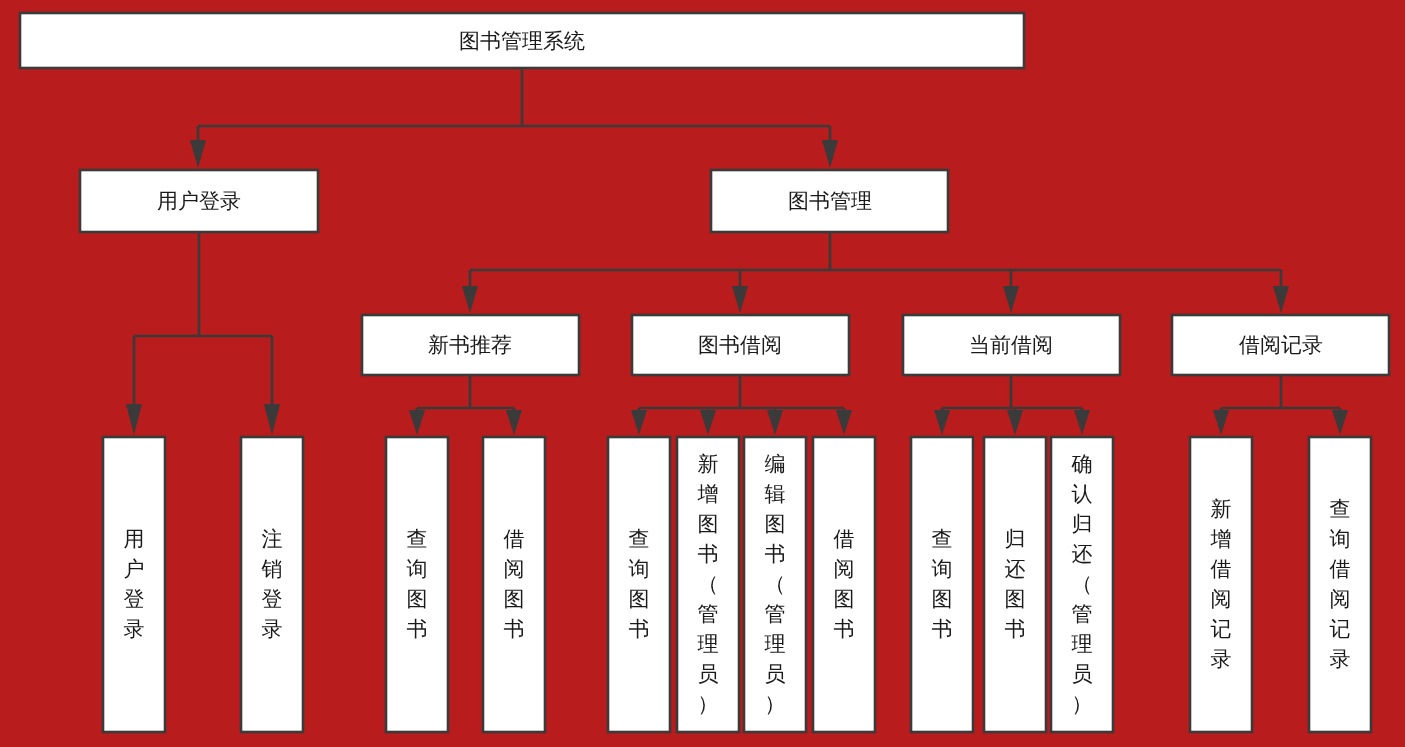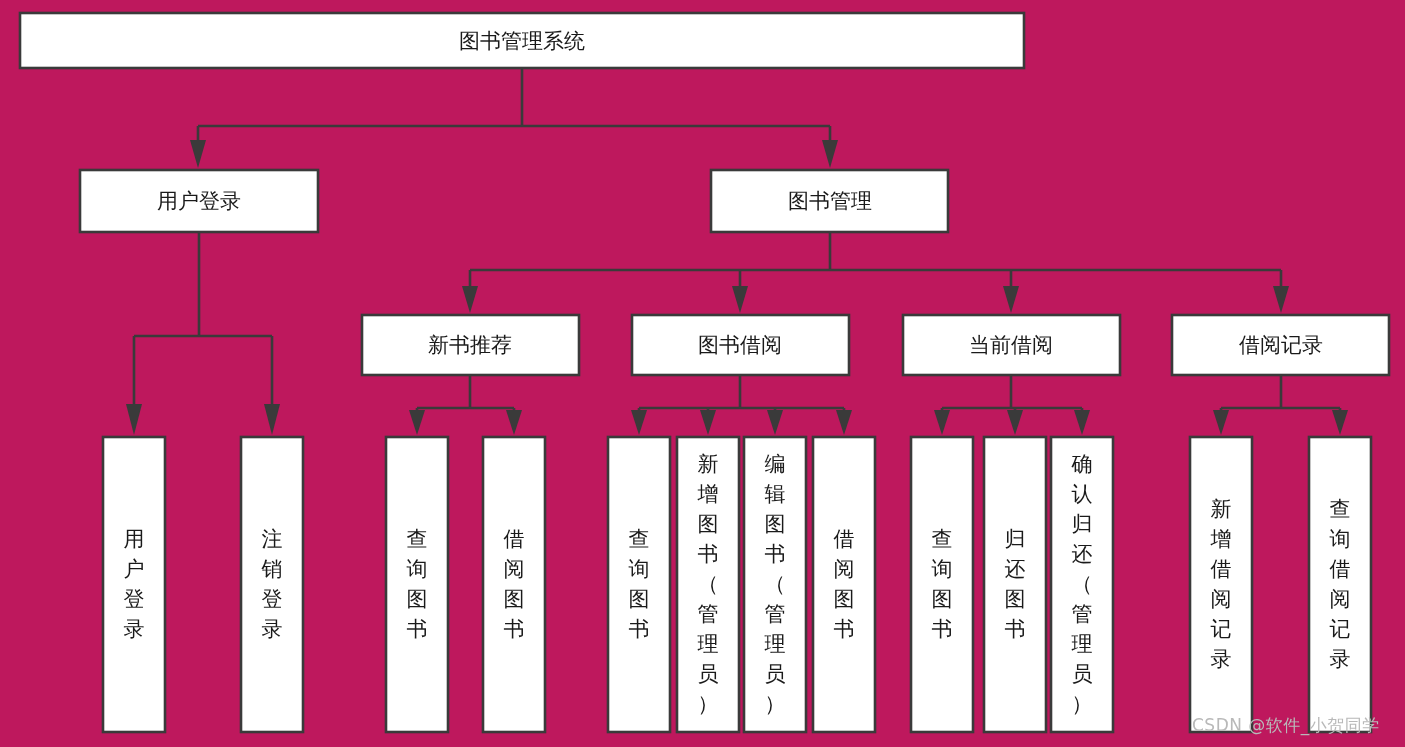--- a/index.html
+++ b/index.html
@@ -10,21 +10,21 @@
   body {
     width: 1405px;
     height: 747px;
     font-family: "DejaVu Sans", "Liberation Sans", sans-serif;
     overflow: hidden;
   }
   #diagram-root {
     position: relative;
     width: 1405px;
     height: 747px;
-    background: #be185d;
+    background: #b91c1c;
   }
   svg#tree-svg {
     position: absolute;
     left: 0;
     top: 0;
     width: 1405px;
     height: 747px;
     display: block;
   }
   .node-rect {
@@ -218,15 +218,14 @@
           <text class="node-label-v-char" x="1221" y="509.5"><tspan x="1221" y="509.5">新</tspan><tspan x="1221" y="539.5">增</tspan><tspan x="1221" y="569.5">借</tspan><tspan x="1221" y="599.5">阅</tspan><tspan x="1221" y="629.5">记</tspan><tspan x="1221" y="659.5">录</tspan></text>
         </g>
         <g>
           <rect class="node-rect" x="1309" y="437" width="62" height="295"></rect>
           <text class="node-label-v-char" x="1340" y="509.5"><tspan x="1340" y="509.5">查</tspan><tspan x="1340" y="539.5">询</tspan><tspan x="1340" y="569.5">借</tspan><tspan x="1340" y="599.5">阅</tspan><tspan x="1340" y="629.5">记</tspan><tspan x="1340" y="659.5">录</tspan></text>
         </g>
       </g>
 
   </svg>
 
-  <div class="watermark-text">CSDN @软件_小贺同学</div>
 
 </div>
 
 </body></html>

